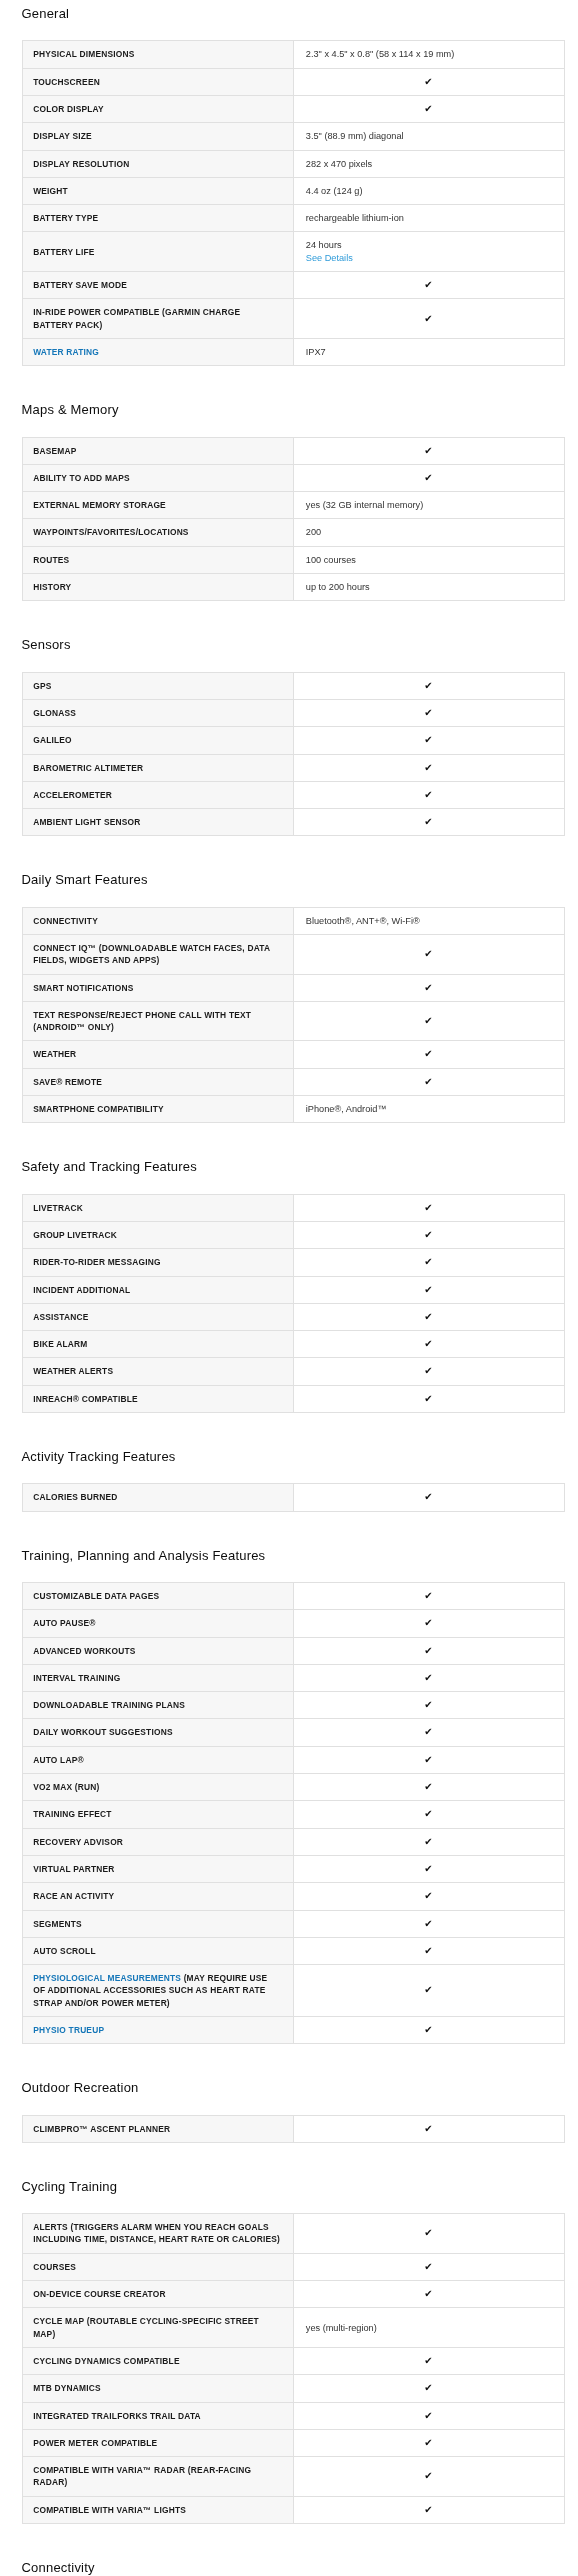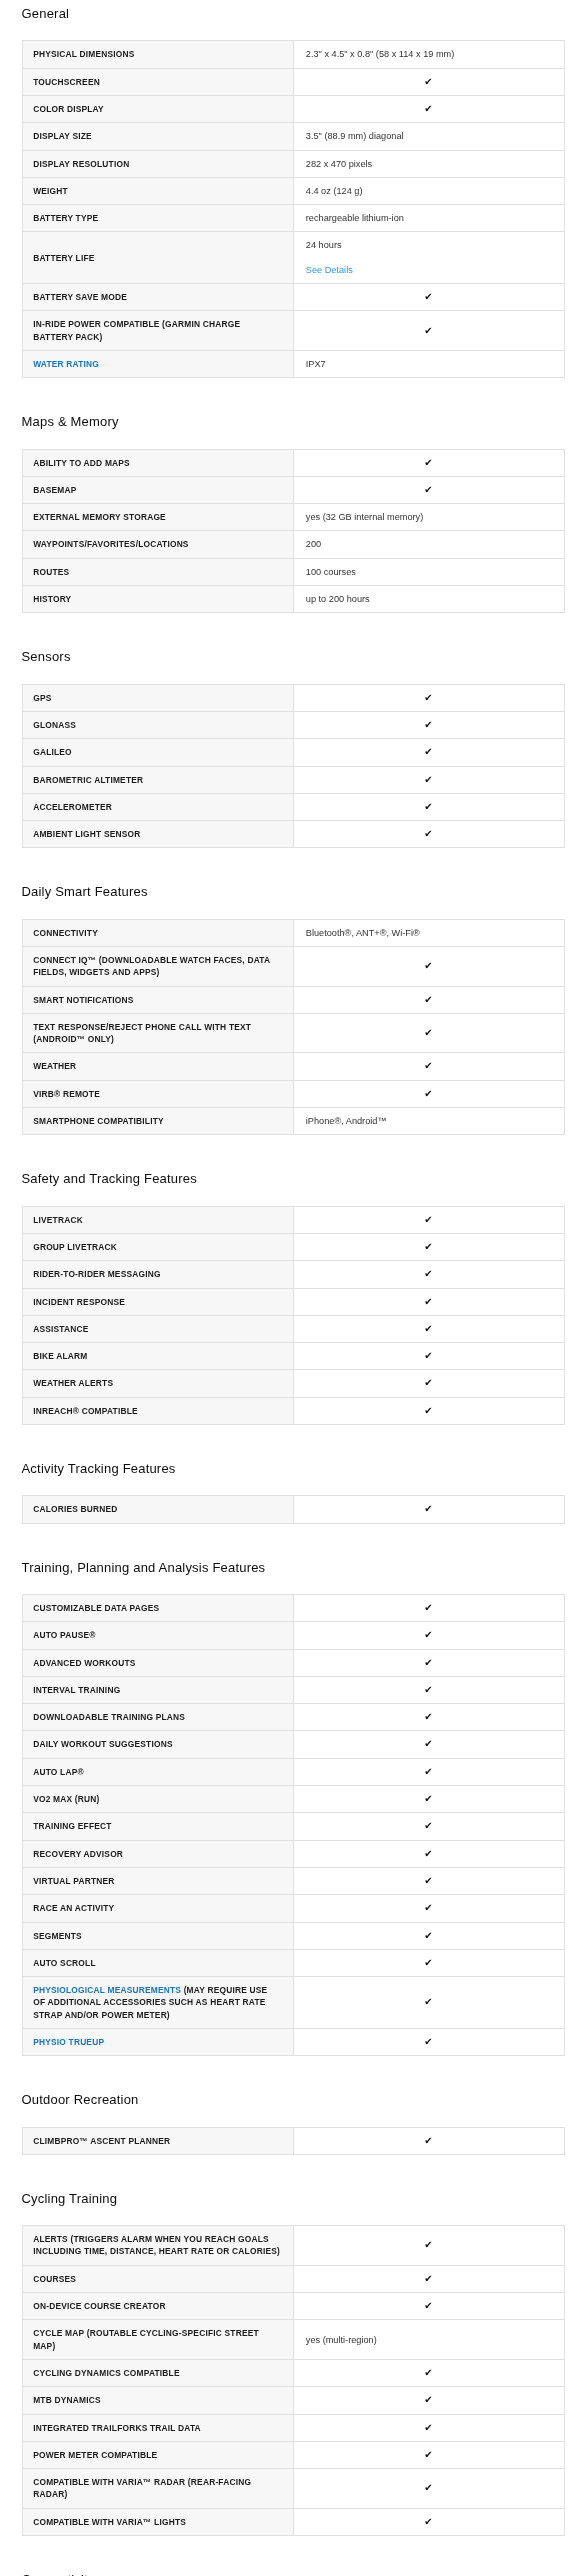--- a/index.html
+++ b/index.html
@@ -58,21 +58,21 @@
     color: #111111;
     font-weight: 400;
     line-height: 12.3px;
     display: inline-block;
   }
   .label-link { color: #1476b8; cursor: pointer; }
   .label-suffix { color: #1a1a1a; }
   .value-link {
     display: block;
     color: #2f9bd9;
-    margin-top: 12px;
+    margin-top: 0;
     cursor: pointer;
     text-decoration: none;
     font-size: 9.2px;
   }
 </style>
 </head>
 <body>
 
 <div class="page">
   <div id="sections-root">
@@ -174,34 +174,34 @@
 </tbody>
     </table>
   </div>
 
   <div class="section">
     <h2 class="section-title">Maps &amp; Memory</h2>
     <table class="spec-table">
       <tbody>
   <tr>
     <td class="label-cell">
+      <span>BASEMAP</span>
+    </td>
+    <td class="value-cell center"><span class="check">✔</span></td>
+  </tr>
+
+  <tr>
+    <td class="label-cell">
       <span>ABILITY TO ADD MAPS</span>
     </td>
     <td class="value-cell center"><span class="check">✔</span></td>
   </tr>
 
   <tr>
     <td class="label-cell">
-      <span>BASEMAP</span>
-    </td>
-    <td class="value-cell center"><span class="check">✔</span></td>
-  </tr>
-
-  <tr>
-    <td class="label-cell">
       <span>EXTERNAL MEMORY STORAGE</span>
     </td>
     <td class="value-cell">
                 <div>yes (32 GB internal memory)</div>
               </td>
   </tr>
 
   <tr>
     <td class="label-cell">
       <span>WAYPOINTS/FAVORITES/LOCATIONS</span>
@@ -317,21 +317,21 @@
 
   <tr>
     <td class="label-cell">
       <span>WEATHER</span>
     </td>
     <td class="value-cell center"><span class="check">✔</span></td>
   </tr>
 
   <tr>
     <td class="label-cell">
-      <span>VIRB® REMOTE</span>
+      <span>SAVE® REMOTE</span>
     </td>
     <td class="value-cell center"><span class="check">✔</span></td>
   </tr>
 
   <tr>
     <td class="label-cell">
       <span>SMARTPHONE COMPATIBILITY</span>
     </td>
     <td class="value-cell">
                 <div>iPhone®, Android™</div>
@@ -361,21 +361,21 @@
 
   <tr>
     <td class="label-cell">
       <span>RIDER-TO-RIDER MESSAGING</span>
     </td>
     <td class="value-cell center"><span class="check">✔</span></td>
   </tr>
 
   <tr>
     <td class="label-cell">
-      <span>INCIDENT RESPONSE</span>
+      <span>INCIDENT ADDITIONAL</span>
     </td>
     <td class="value-cell center"><span class="check">✔</span></td>
   </tr>
 
   <tr>
     <td class="label-cell">
       <span>ASSISTANCE</span>
     </td>
     <td class="value-cell center"><span class="check">✔</span></td>
   </tr>

